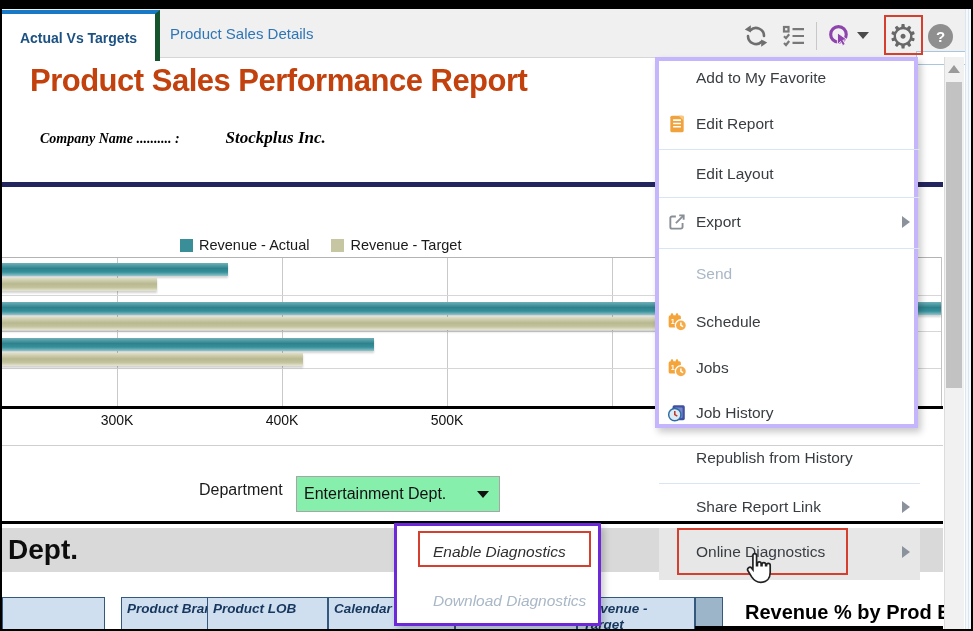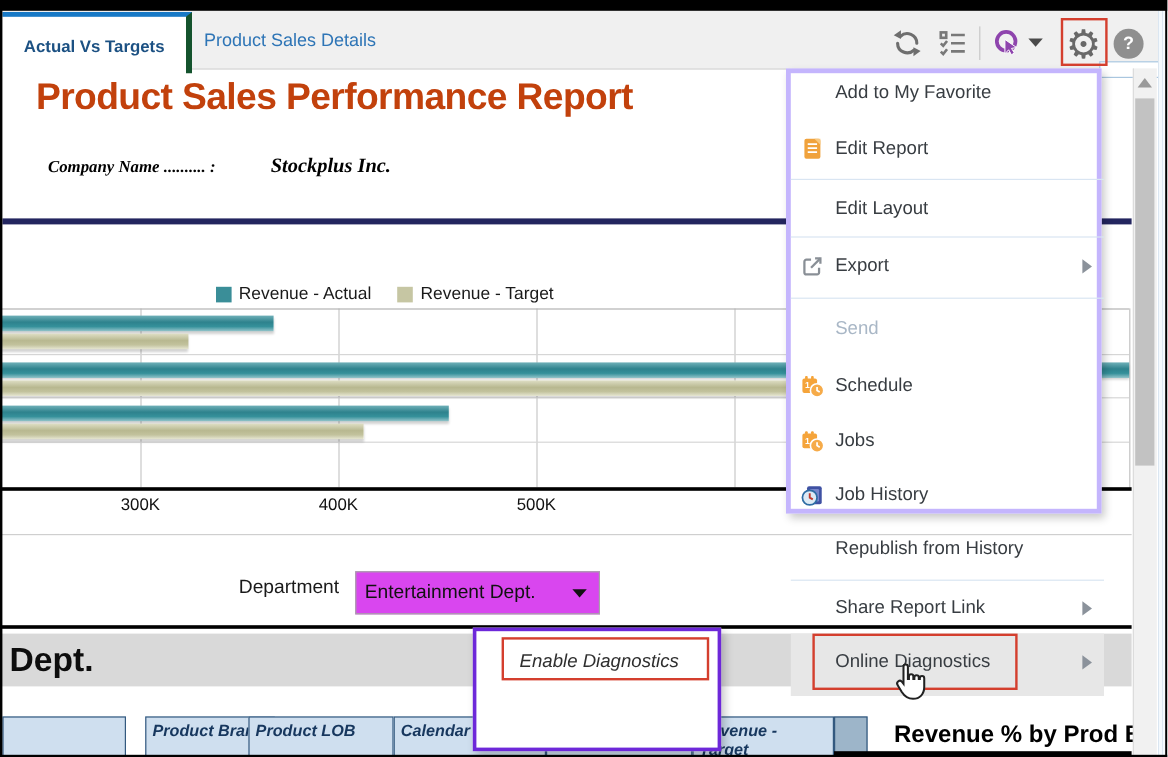--- a/index.html
+++ b/index.html
@@ -33,21 +33,21 @@
   #plot-top{left:0;top:257px;width:941px;height:1px;background:#b3b3b3;}
   #plot-right{left:941px;top:257px;width:1px;height:150px;background:#c2c2c2;}
   #x-axis{left:0;top:406px;width:943px;height:3px;background:#000;}
   .bar{left:0;height:13px;box-shadow:0 2px 2px rgba(0,0,0,.18);}
   .bar-a{background:linear-gradient(180deg,#6fb0b8 0%,#2e828d 42%,#35909a 70%,#93c4ca 100%);}
   .bar-t{background:linear-gradient(180deg,#dedec4 0%,#b8b890 45%,#c2c29d 72%,#e6e6d2 100%);}
   .xlab{top:412px;width:64px;text-align:center;font-size:14px;color:#111;}
   #chart-bottom-divider{left:0;top:445px;width:943px;height:1px;background:#cfcfcf;z-index:1;}
   
   #dept-label{left:199px;top:481px;font-size:16px;color:#1a1a1a;z-index:1;}
-  #dept-select{left:296px;top:476px;width:185px;height:34px;border:1px solid #a6a6a6;background:#d946ef;z-index:1;
+  #dept-select{left:296px;top:476px;width:185px;height:34px;border:1px solid #a6a6a6;background:#86efac;z-index:1;
     display:flex;align-items:center;justify-content:space-between;padding:0 10px 0 7px;font-size:16px;color:#111;}
   #dept-select .caret{border-top-color:#111;border-left-width:6px;border-right-width:6px;}
   
   #black-line-upper{left:0;top:521px;width:943px;height:3px;background:#000;z-index:1;}
   #dept-band{left:0;top:528px;width:943px;height:44px;background:#d9d9d9;z-index:1;display:flex;align-items:center;}
   #dept-band span{font-size:28px;font-weight:bold;color:#0d0d0d;margin-left:8px;}
   .thcell{top:597px;height:34px;background:#cfdfef;border:1px solid #33597f;box-sizing:border-box;z-index:1;
     font-size:13.5px;font-weight:bold;font-style:italic;color:#17375e;padding:3px 5px;line-height:1.15;overflow:hidden;}
   #steel-cell{left:695px;top:597px;width:28px;height:34px;background:#9db5c9;border:1px solid #33597f;box-sizing:border-box;z-index:1;}
   #right-chart-title{left:745px;top:601px;width:210px;font-size:20px;font-weight:bold;color:#000;white-space:nowrap;z-index:1;}
@@ -174,20 +174,23 @@
   </div>
   <div id="table-header"></div>
   <div id="steel-cell" class="abs"></div>
   <div id="right-chart-title" class="abs">Revenue % by Prod Br</div>
   <div id="black-line-bottom" class="abs"></div>
 
   <div id="sub-menu" class="abs">
       <div class="abs smi" style="top: 6px;">
         <span class="lbl">Enable Diagnostics</span>
       </div>
+      <div class="abs smi disabled" style="top: 55px;">
+        <span class="lbl">Download Diagnostics</span>
+      </div>
     </div>
 
   <div id="gear-menu" class="abs">
     <div id="menu-hover" class="abs"></div>
   <div class="abs mi noicon" style="top: -6px;">
         <span class="lbl">Add to My Favorite</span>
       </div>
       <div class="abs mi" style="top: 40px;">
         <span class="ico"><svg viewBox="0 0 18 18" width="20" height="20">
             <rect x="3" y="1.5" width="12" height="15" rx="1.5" fill="#f0a23c"></rect>

